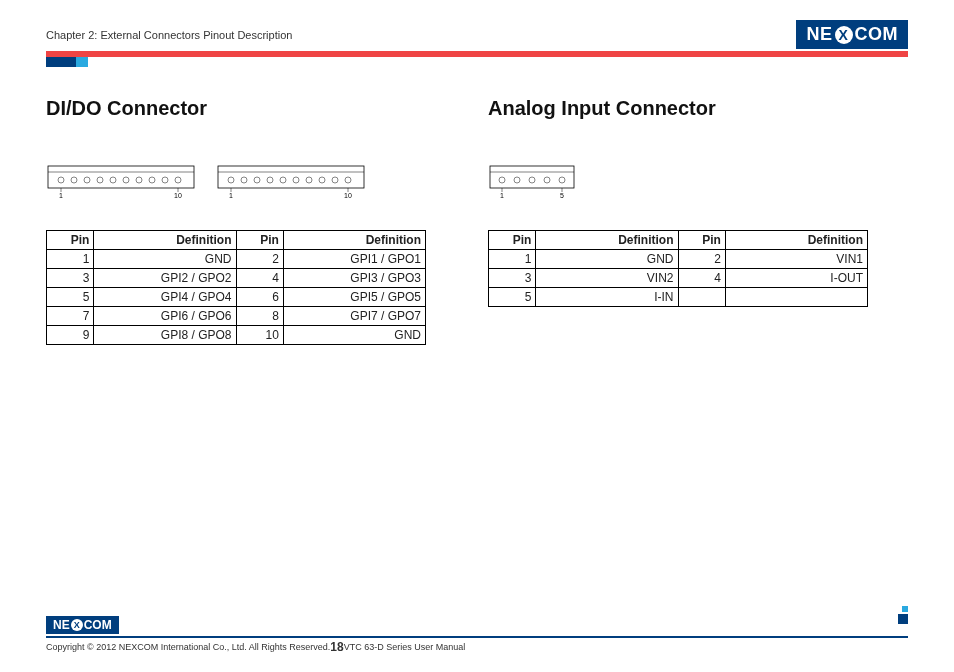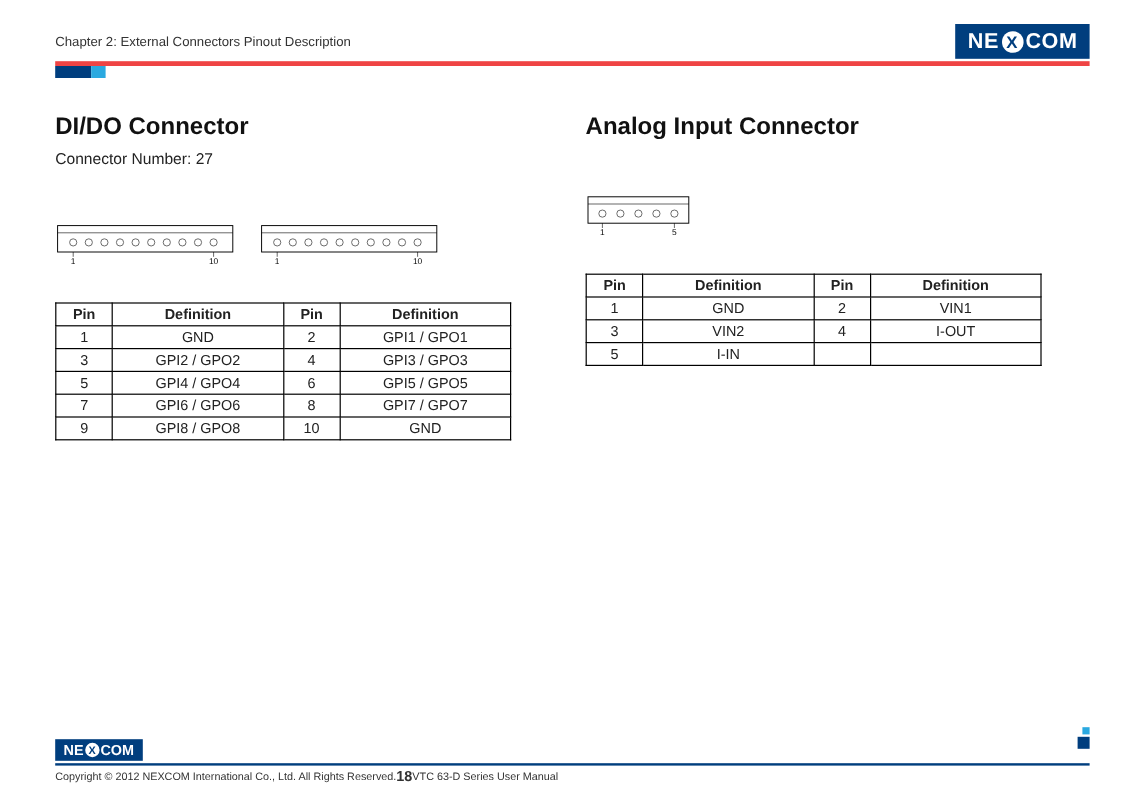--- a/index.html
+++ b/index.html
@@ -11,21 +11,21 @@
     color: #222;
     position: relative;
   }
   .page {
     padding: 20px 46px 0 46px;
   }
   .header {
     display: flex;
     justify-content: space-between;
     align-items: center;
-    border-bottom: 4px solid #ef4444;
+    border-bottom: 6px solid #ef4444;
     padding-bottom: 2px;
   }
   .chapter {
     font-size: 11px;
     color: #333;
   }
   .logo {
     display: flex;
     align-items: center;
     background: #003e7e;
@@ -89,21 +89,21 @@
   table.pinout {
     border-collapse: collapse;
     width: 100%;
     max-width: 380px;
     margin-top: 30px;
     font-size: 12px;
   }
   table.pinout th, table.pinout td {
     border: 1px solid #000;
     padding: 2px 4px;
-    text-align: center;
+    text-align: right;
   }
   table.pinout th {
     font-weight: bold;
     background: #fff;
   }
   table.pinout td.pin { width: 40px; }
   table.pinout td.def { width: 120px; }
 
   .footer {
     position: absolute;
@@ -163,21 +163,20 @@
   </div>
   <div class="header-accent">
     <div class="blue"></div>
       <div class="cyan"></div>
   </div>
 
   <div class="columns">
 
     <div class="col">
       <h2>DI/DO Connector</h2>
-      <div class="subtext">Connector Number: 27</div>
 
       <div class="diagram-row">
         <div class="connector-diagram">
           <svg width="150" height="40">
             <rect x="2" y="6" width="146" height="22" fill="none" stroke="#000" stroke-width="0.8"></rect>
             <line x1="2" y1="12" x2="148" y2="12" stroke="#000" stroke-width="0.5"></line>
             <g fill="none" stroke="#666" stroke-width="0.8">
               <circle cx="15" cy="20" r="3"></circle>
                 <circle cx="28" cy="20" r="3"></circle>
                 <circle cx="41" cy="20" r="3"></circle>

